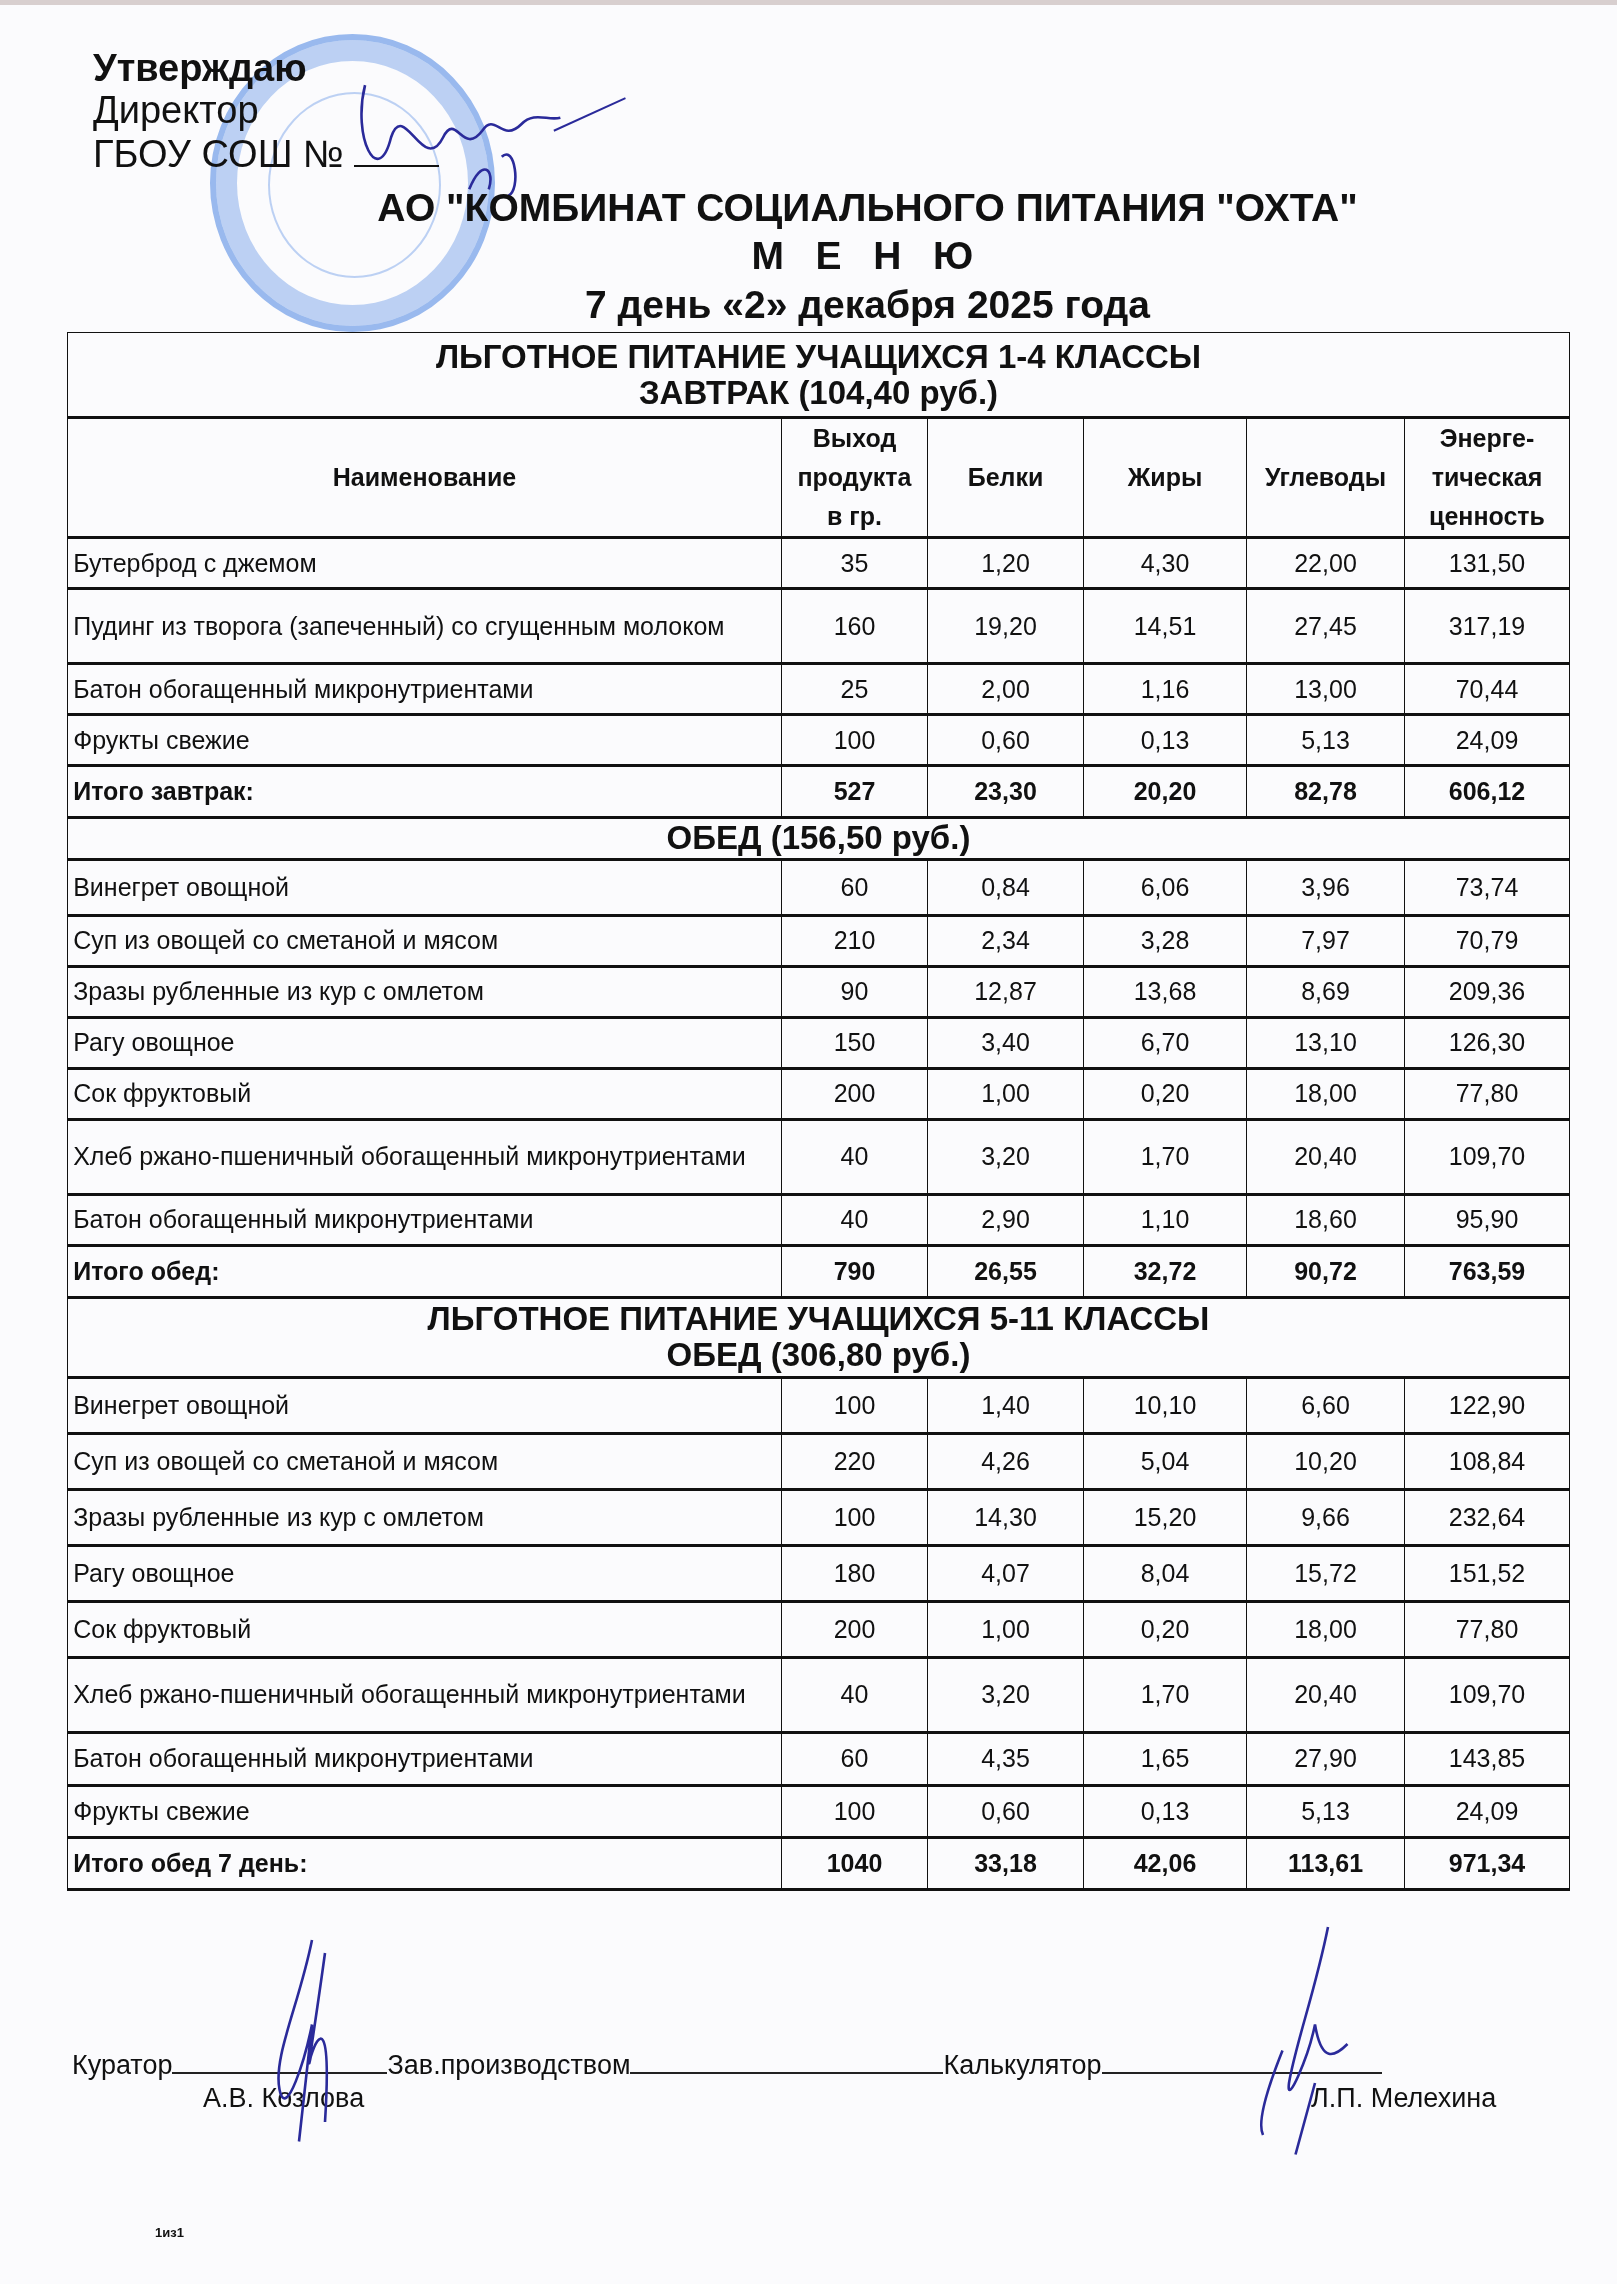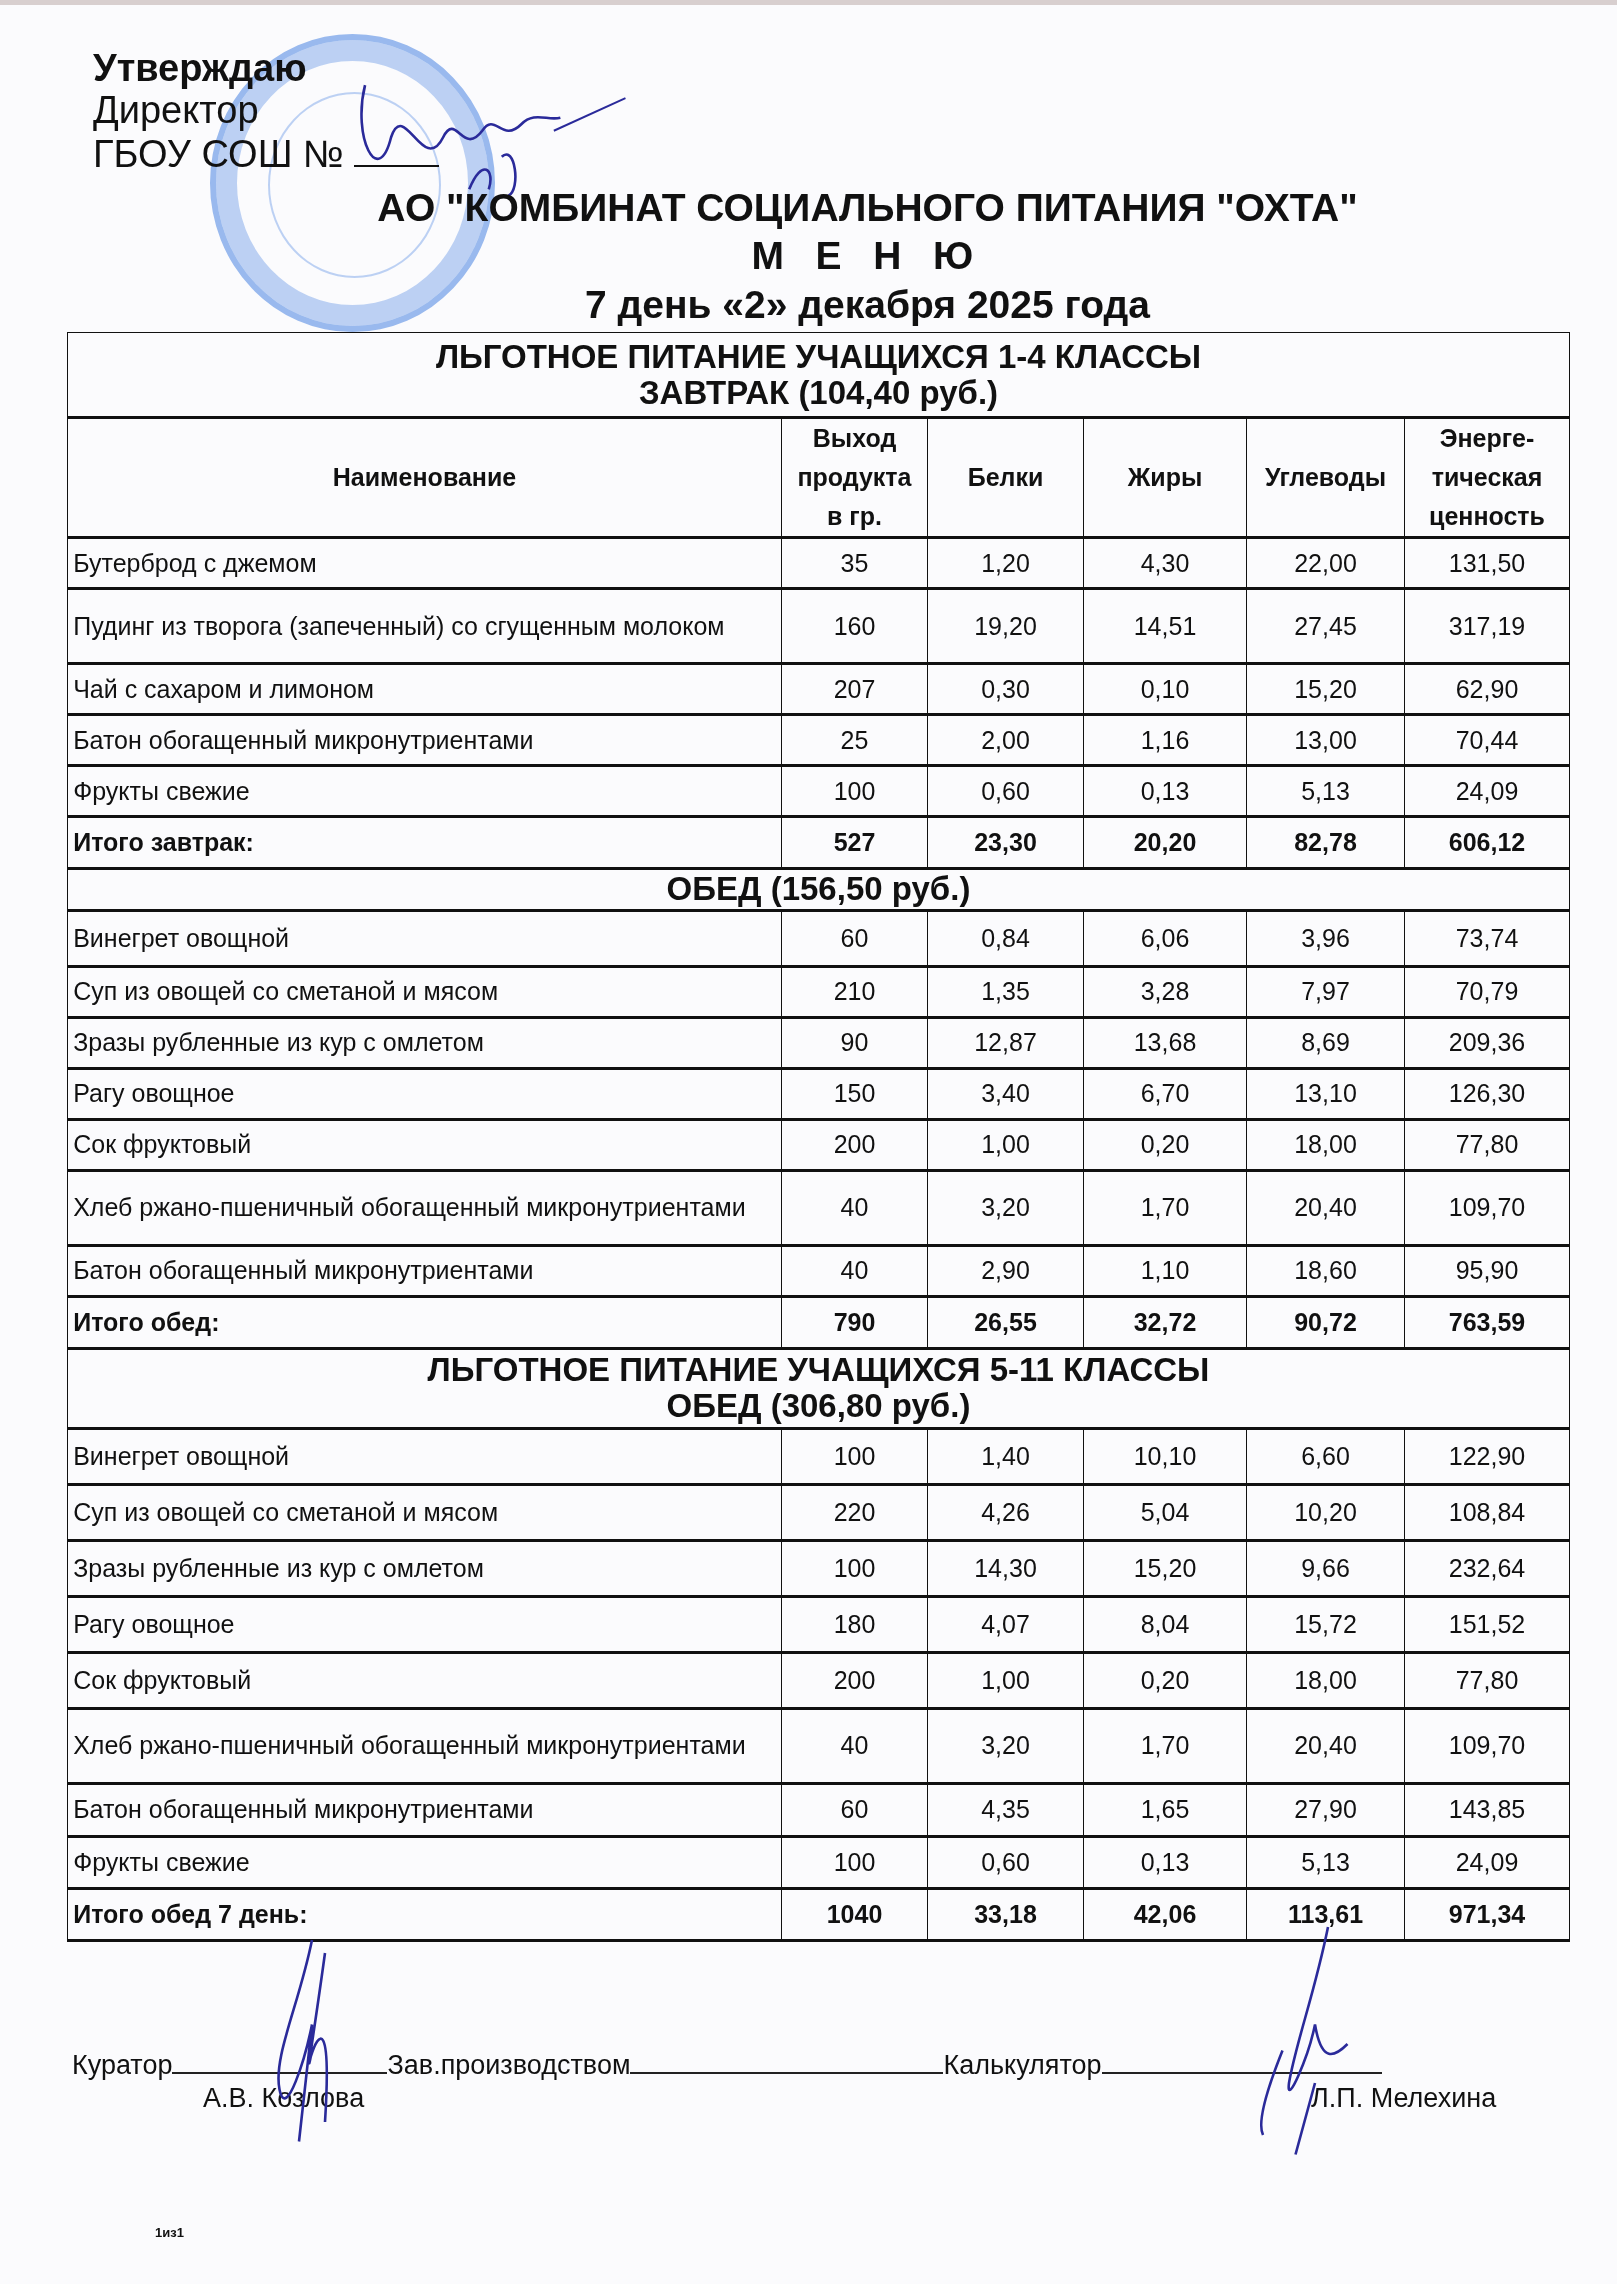--- a/index.html
+++ b/index.html
@@ -116,28 +116,20 @@
   </tr>
   <tr class="row2">
     <td class="n">Пудинг из творога (запеченный) со сгущенным молоком</td>
     <td class="v">160</td>
     <td class="v">19,20</td>
     <td class="v">14,51</td>
     <td class="v">27,45</td>
     <td class="v">317,19</td>
   </tr>
   <tr class="row">
-    <td class="n">Чай с сахаром и лимоном</td>
-    <td class="v">207</td>
-    <td class="v">0,30</td>
-    <td class="v">0,10</td>
-    <td class="v">15,20</td>
-    <td class="v">62,90</td>
-  </tr>
-  <tr class="row">
     <td class="n">Батон обогащенный микронутриентами</td>
     <td class="v">25</td>
     <td class="v">2,00</td>
     <td class="v">1,16</td>
     <td class="v">13,00</td>
     <td class="v">70,44</td>
   </tr>
   <tr class="row">
     <td class="n">Фрукты свежие</td>
     <td class="v">100</td>
@@ -165,21 +157,21 @@
     <td class="n">Винегрет овощной</td>
     <td class="v">60</td>
     <td class="v">0,84</td>
     <td class="v">6,06</td>
     <td class="v">3,96</td>
     <td class="v">73,74</td>
   </tr>
   <tr class="row">
     <td class="n">Суп из овощей со сметаной и мясом</td>
     <td class="v">210</td>
-    <td class="v">1,35</td>
+    <td class="v">2,34</td>
     <td class="v">3,28</td>
     <td class="v">7,97</td>
     <td class="v">70,79</td>
   </tr>
   <tr class="row">
     <td class="n">Зразы рубленные из кур с омлетом</td>
     <td class="v">90</td>
     <td class="v">12,87</td>
     <td class="v">13,68</td>
     <td class="v">8,69</td>

